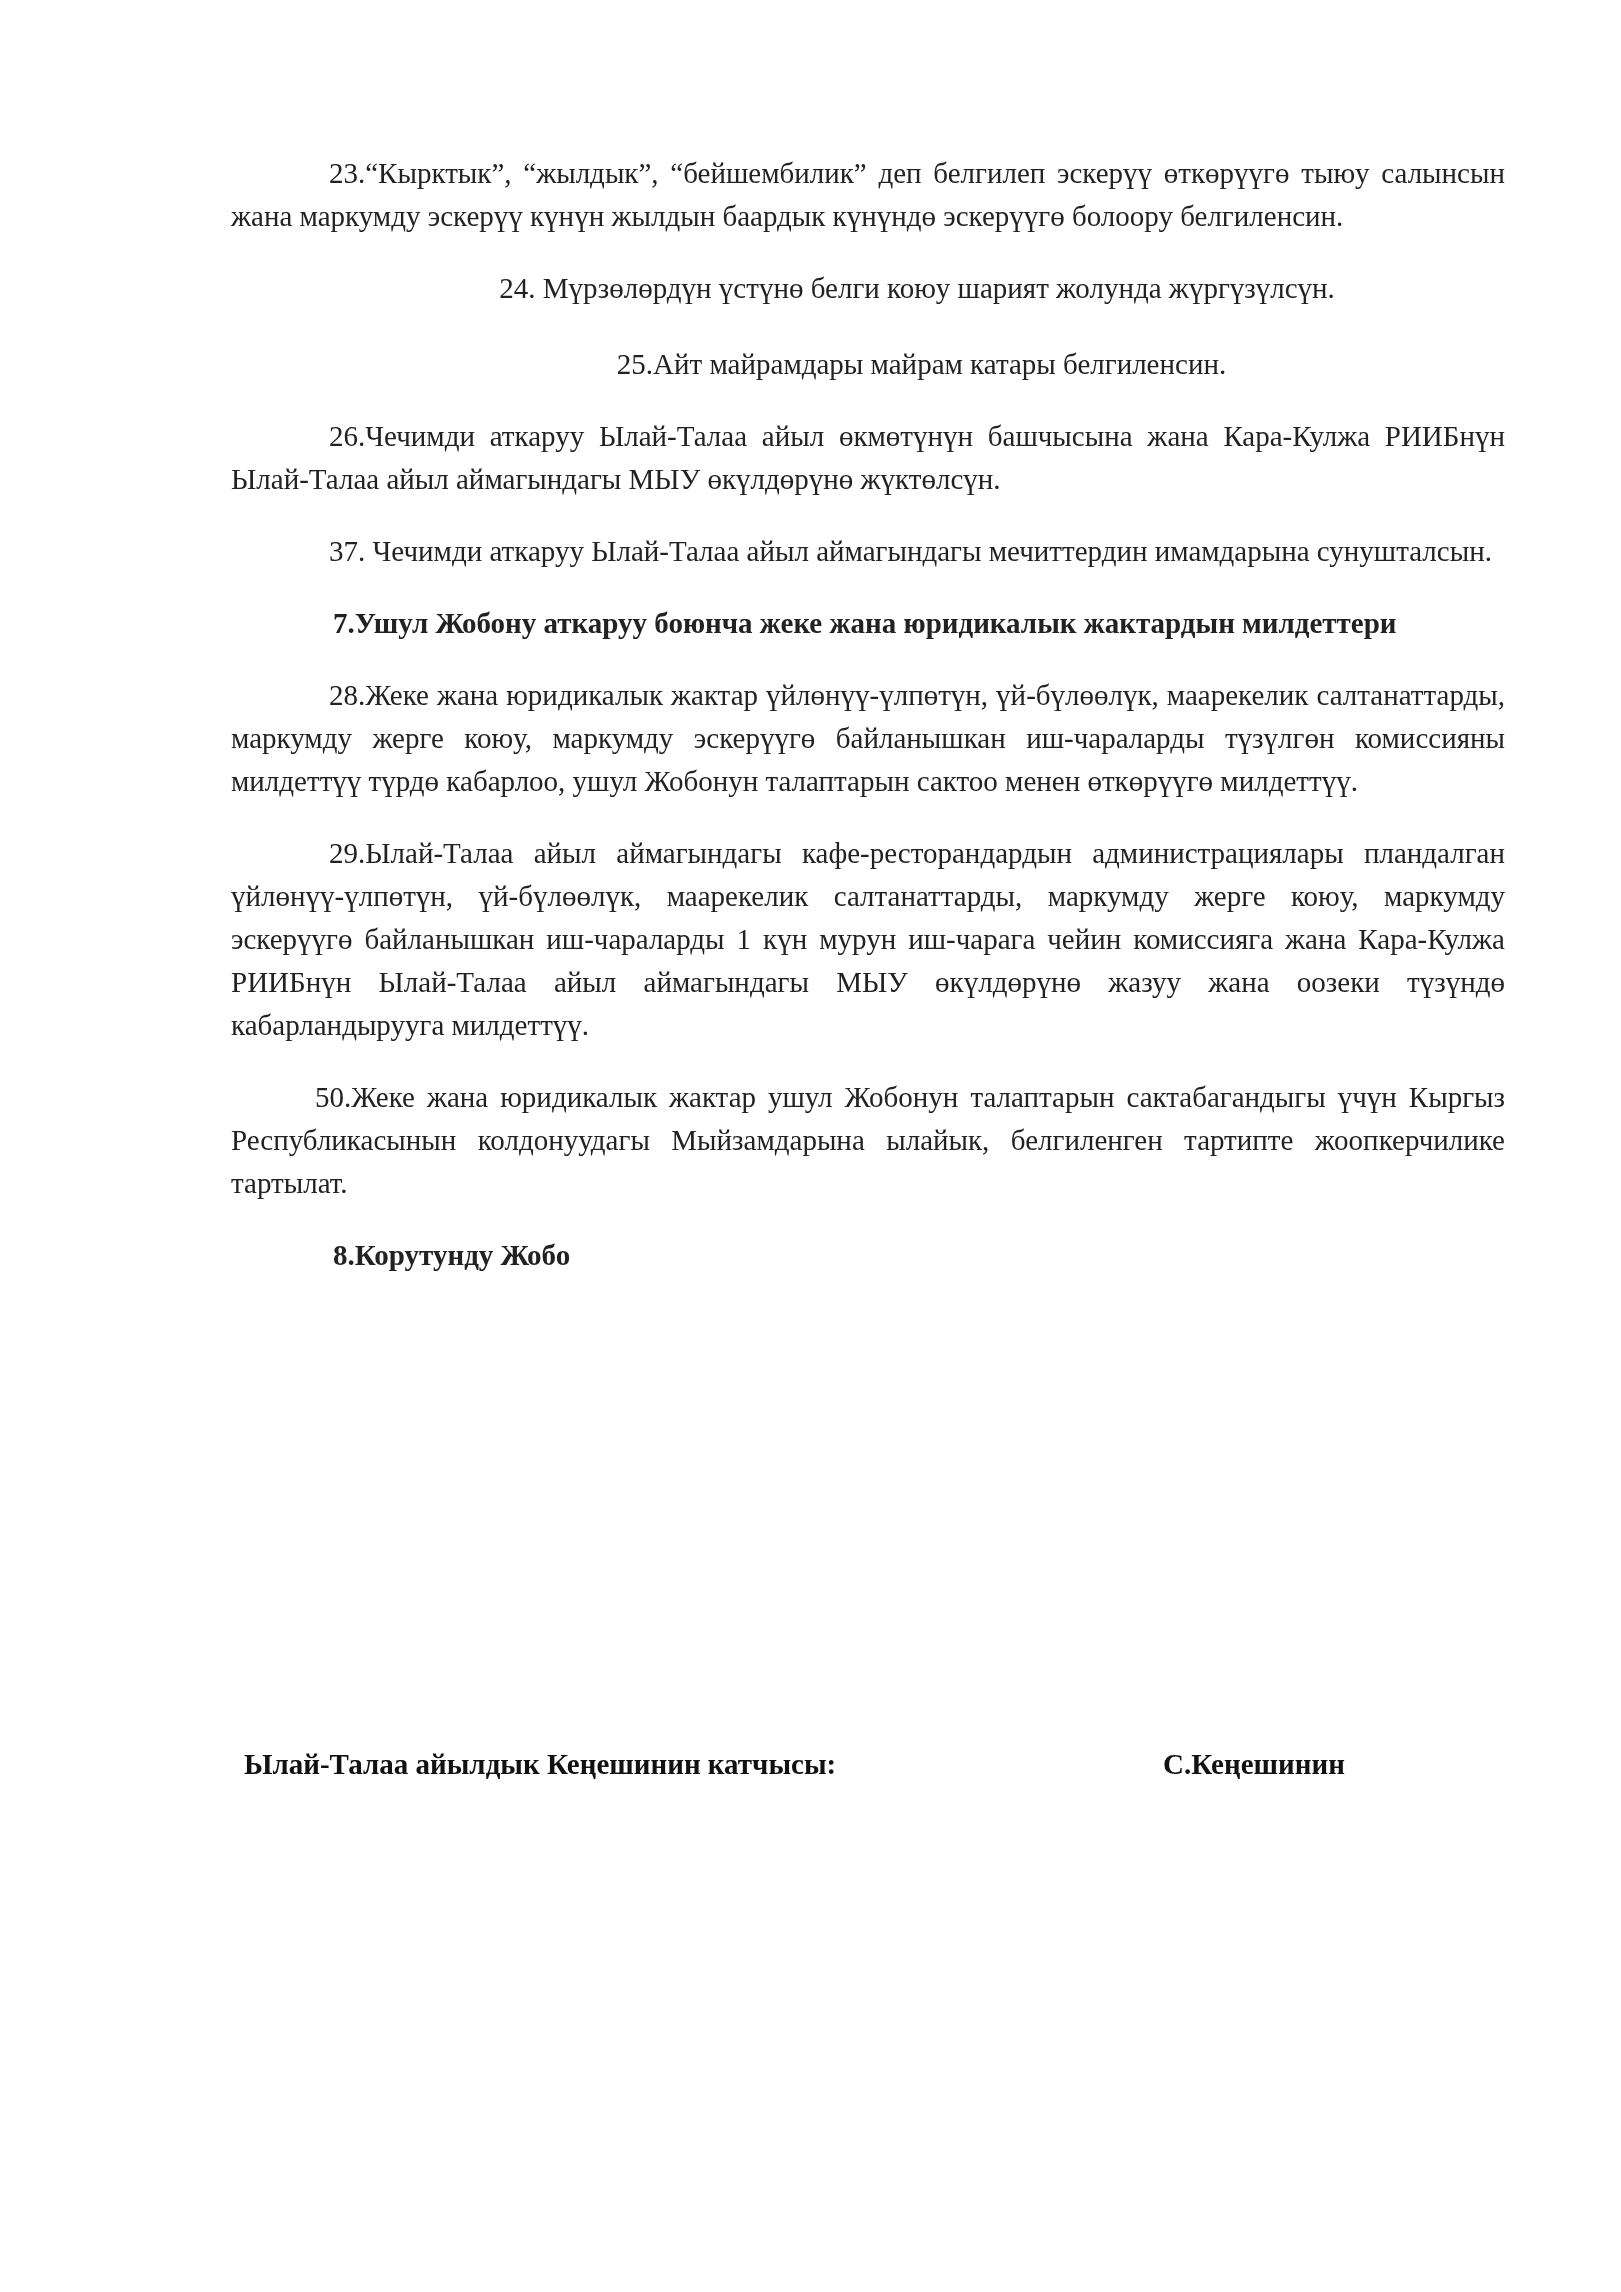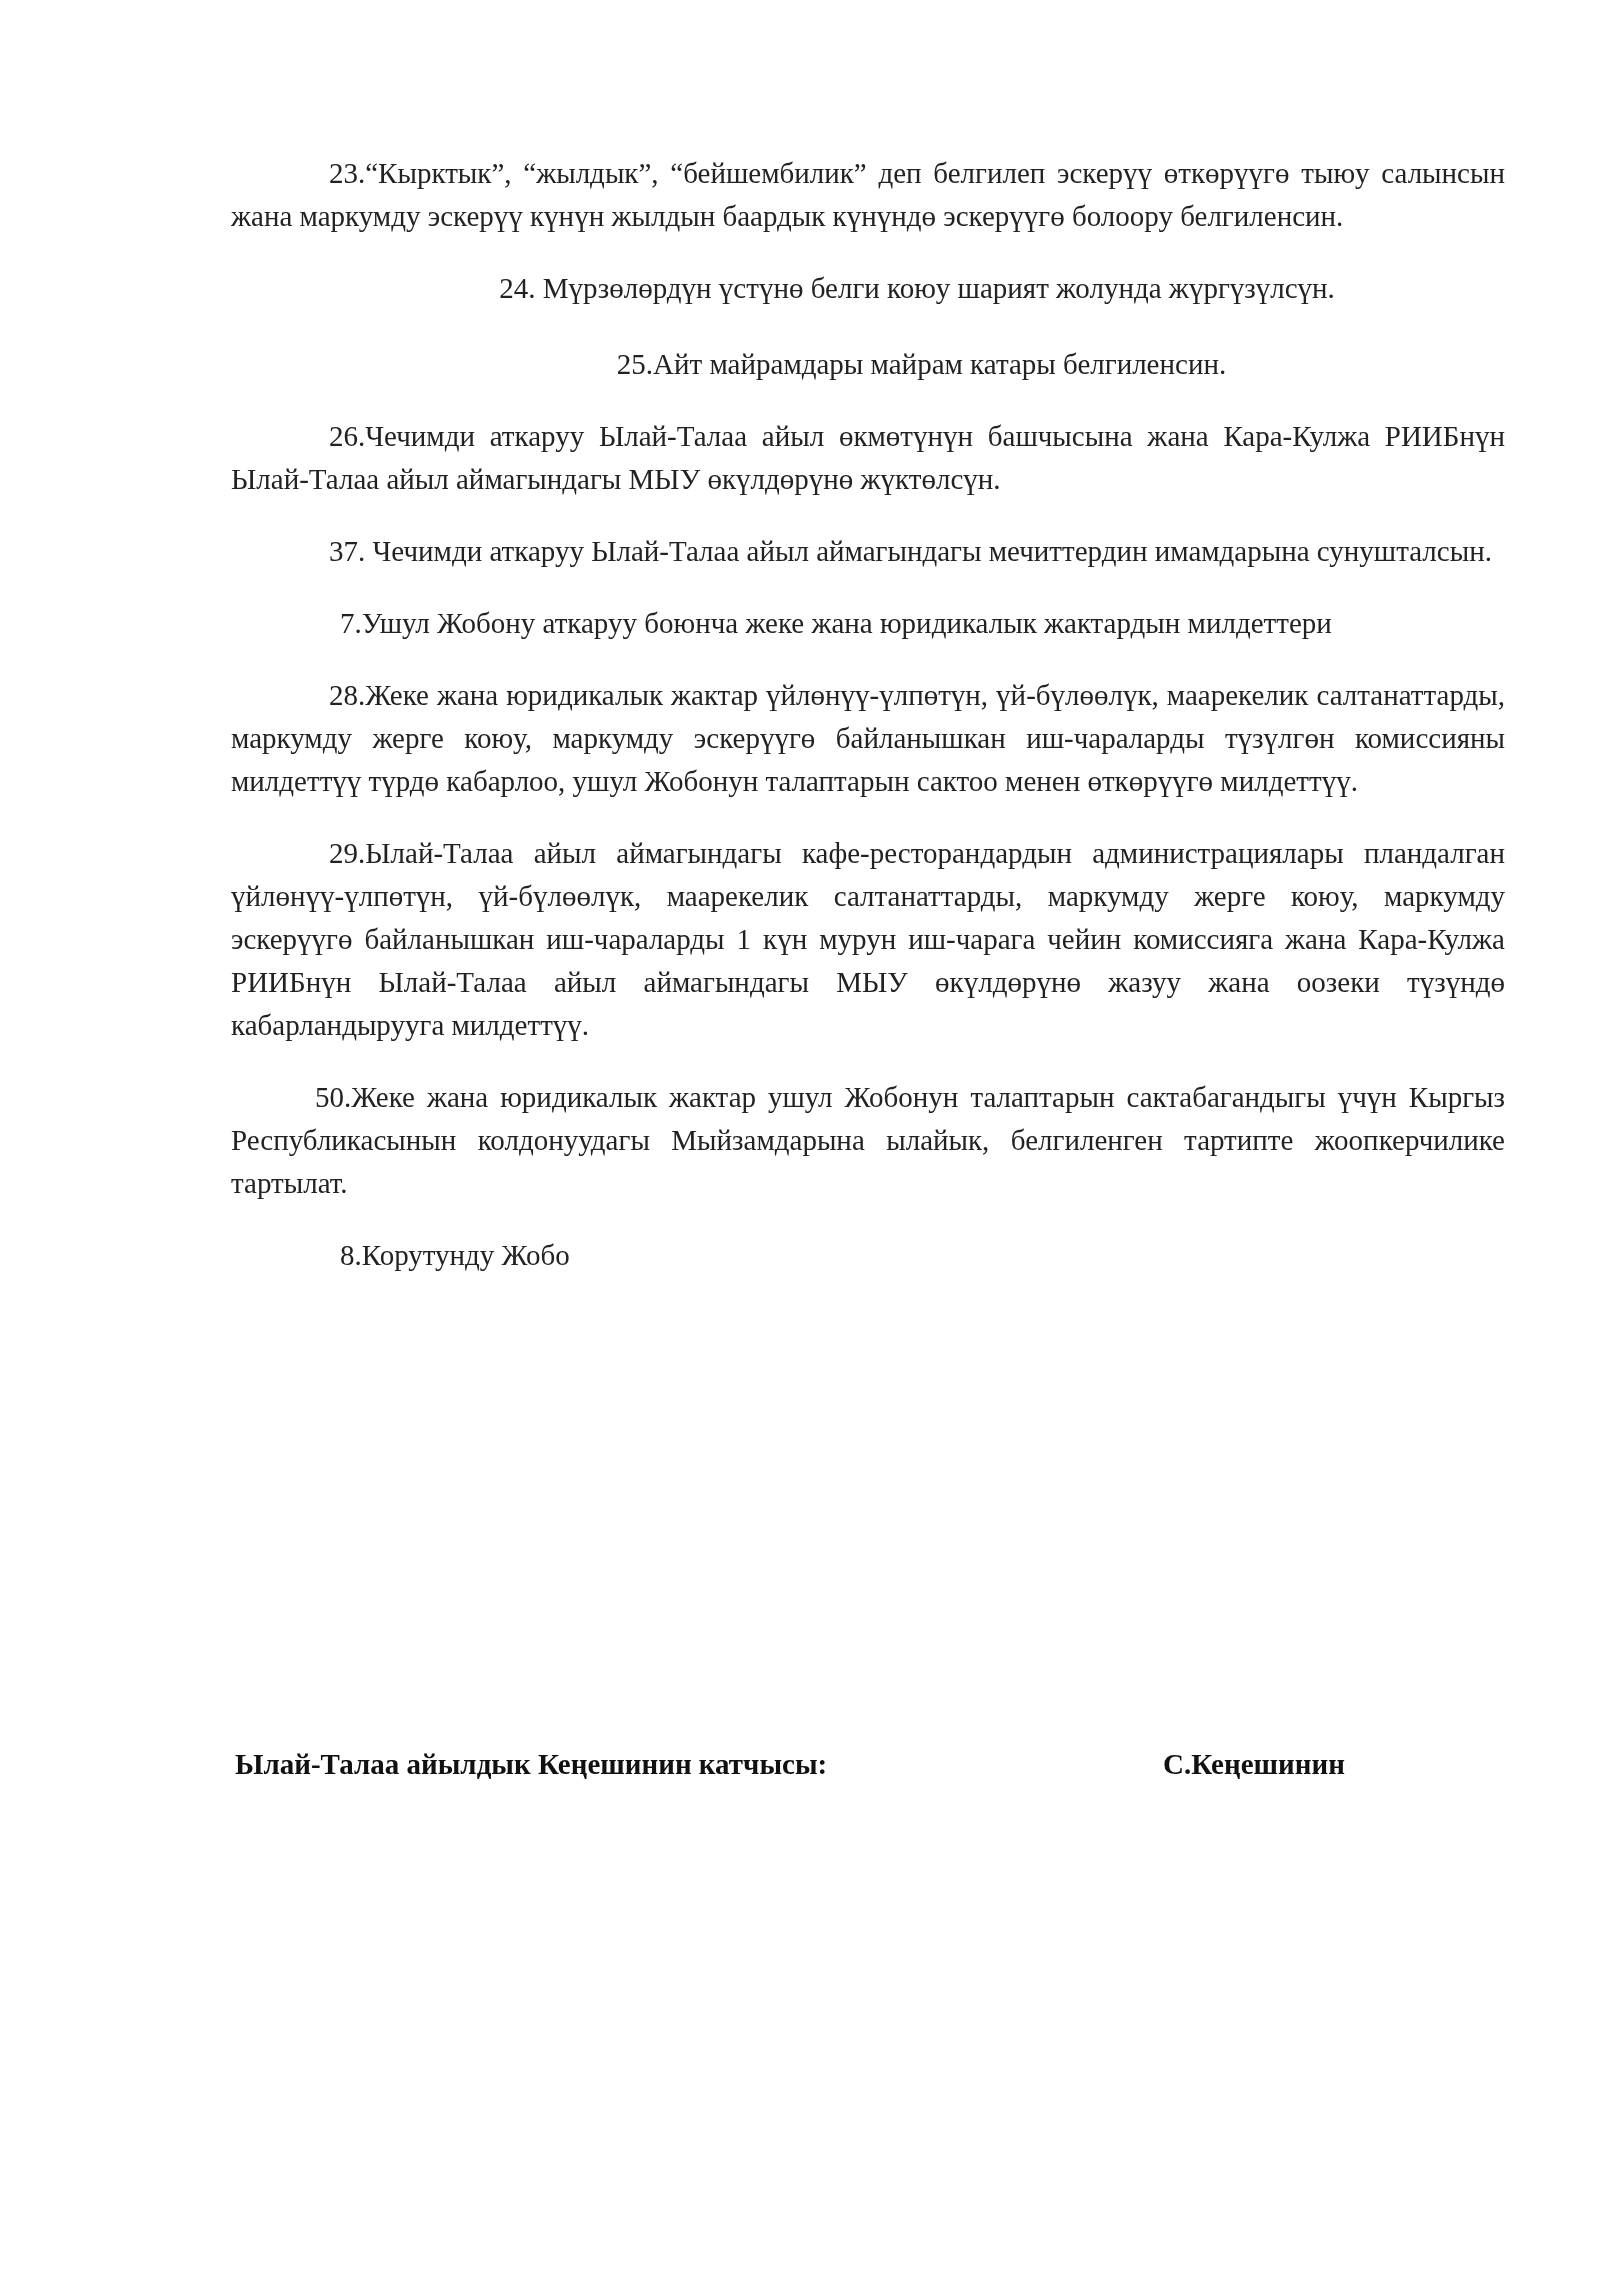--- a/index.html
+++ b/index.html
@@ -35,40 +35,40 @@
     .para {
       margin: 0;
       text-align: justify;
       text-indent: 98px;
     }
     .para + .para { margin-top: 29px; }
     .para.single { text-align: center; }
     .para.p25 { text-indent: 107px; }
     .para.p30 { text-indent: 84px; }
     .heading {
-      font-weight: normal;
+      font-weight: bold;
       text-align: justify;
       text-indent: 98px;
-      margin: 11px;
+      margin: 4px;
     }
     .heading + .para, .para + .heading { margin-top: 29px; }
     .para.p24 { margin-top: 29px; }
     .para.p25b { margin-top: 33px; }
     .signature {
       position: absolute;
       left: 231px;
       top: 1743px;
       width: 1274px;
       font-family: "Liberation Serif", serif;
       font-size: 29px;
       font-weight: bold;
       line-height: 43px;
       color: #111111;
     }
-    .sig-title { position: absolute; left: 4px; top: 0; white-space: nowrap; }
+    .sig-title { position: absolute; left: 13px; top: 0; white-space: nowrap; }
     .sig-name { position: absolute; left: 932px; top: 0; white-space: nowrap; }
   </style>
 </head>
 <body>
 
 <div class="page">
   <div class="content">
     <p class="para">23.“Кырктык”, “жылдык”, “бейшембилик” деп белгилеп эскерүү өткөрүүгө тыюу салынсын жана маркумду эскерүү күнүн жылдын баардык күнүндө эскерүүгө  болоору белгиленсин.</p>
     <p class="para single p24">24. Мүрзөлөрдүн үстүнө белги коюу шарият жолунда жүргүзүлсүн.</p>
     <p class="para single p25 p25b">25.Айт майрамдары майрам катары белгиленсин.</p>

